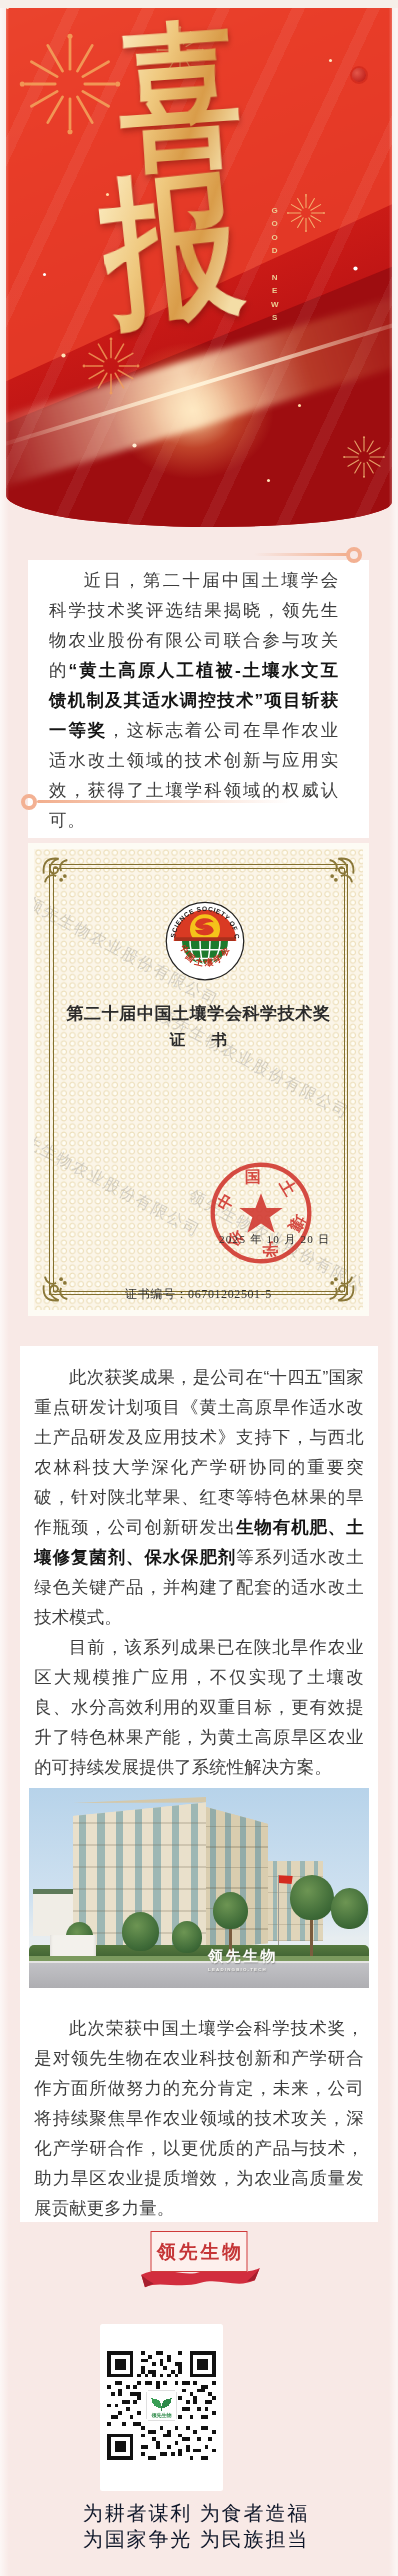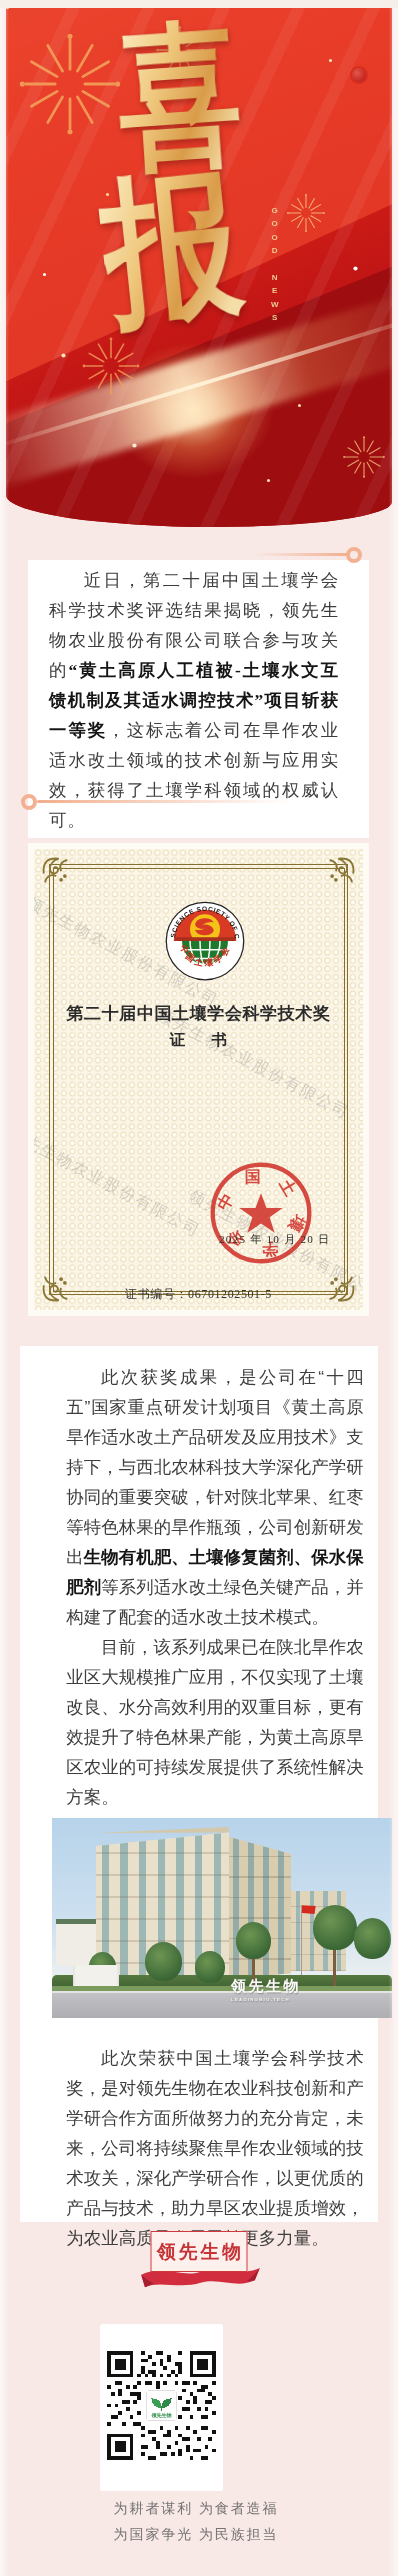--- a/index.html
+++ b/index.html
@@ -43,24 +43,24 @@
   .divider{position:absolute;height:3.1px;border-radius:1.9px;z-index:6;}
   .divider.top{left:254px;top:553px;width:95px;background:linear-gradient(to left,#f2ae8d,rgba(242,174,141,0));}
   .divider.bottom{left:37px;top:800px;width:254px;background:linear-gradient(to right,#f2ae8d,rgba(242,174,141,0));}
   .ring{position:absolute;width:16px;height:16px;border-radius:50%;border:4.4px solid #f3b193;box-sizing:border-box;z-index:7;background:transparent;}
   .ring.top{left:346px;top:547px;}
   .ring.bottom{left:21px;top:794px;}
 
   
   .card{position:absolute;background:#ffffff;}
   .card1{left:28px;top:560px;width:341px;height:278px;padding:0;box-sizing:border-box;}
-  .card2{left:20px;top:1346px;width:358px;height:876px;box-sizing:border-box;padding-left:32px;}
+  .card2{left:20px;top:1346px;width:358px;height:876px;box-sizing:border-box;}
   .para{margin:0;padding:0 22px;font-size:17.4px;line-height:30px;color:#3d3d3d;text-align:justify;
         text-indent:2em;}
-  .card1 .para{padding:5px 30px 0 21px;letter-spacing:0.9px;font-family:Liberation Serif, serif;}
+  .card1 .para{padding:5px 30px 0 21px;letter-spacing:0.9px;}
   .card2 .para{padding:0 14.3px;letter-spacing:0.1px;}
   .para .b{font-weight:700;color:#151515;}
   .card2 .spacer-top{height:16px;}
   .p4{margin-top:25px;}
 
   
   .cert{position:absolute;left:28px;top:843px;width:341px;height:473px;box-sizing:border-box;
         background:
           radial-gradient(circle at 4.4px 3.7px,#fffdf4 1.6px,#eadbb4 2.6px,rgba(234,219,180,0) 3.6px),
           #fbf5e8;
@@ -133,21 +133,21 @@
   .letters small{display:block;font-size:4.4px;letter-spacing:1.2px;color:#f2f2ee;margin-top:0.6px;}
 
   
   .badge-wrap{position:absolute;left:0;top:2231px;width:398px;height:75px;}
   .badge-ribbon{position:absolute;left:140px;top:30px;width:121px;height:30px;}
   .badge-box{position:absolute;left:50%;top:0;transform:translateX(-50%);width:95px;height:39px;
         background:#fdf0ed;border:1.2px solid #cf3a3a;display:flex;align-items:center;justify-content:center;}
   .badge-box span{font-size:18.7px;font-weight:700;color:#c53537;letter-spacing:3.1px;text-indent:3.1px;}
   .qr-card{position:absolute;left:100px;top:2324px;width:123px;height:167px;background:#ffffff;border-radius:2.5px;}
   .qr-card svg{position:absolute;left:6.8px;top:27px;width:109px;height:109px;}
-  .slogan{position:absolute;left:0;width:392px;text-align:center;color:#737373;font-size:14px;letter-spacing:1.9px;}
+  .slogan{position:absolute;left:0;width:392px;text-align:center;color:#0f172a;font-size:20px;letter-spacing:1.9px;}
   .slogan.l1{top:2500px;}
   .slogan.l2{top:2526px;}
 </style>
 </head>
 <body>
 
 <div class="page">
   <div class="edge"></div>
   <div class="edge right"></div>
 

